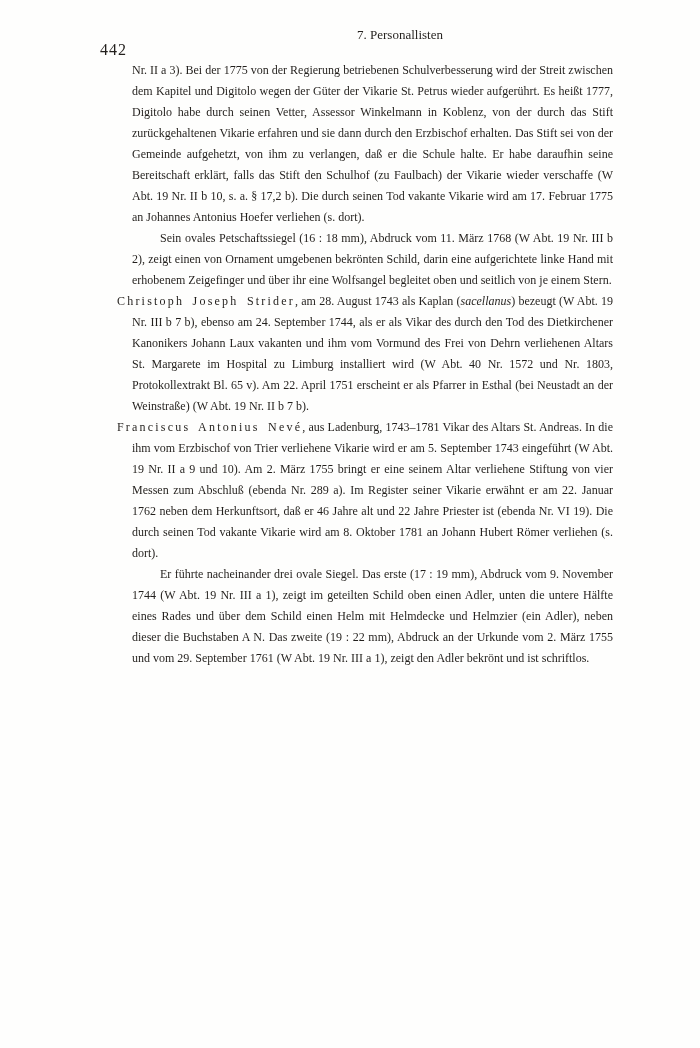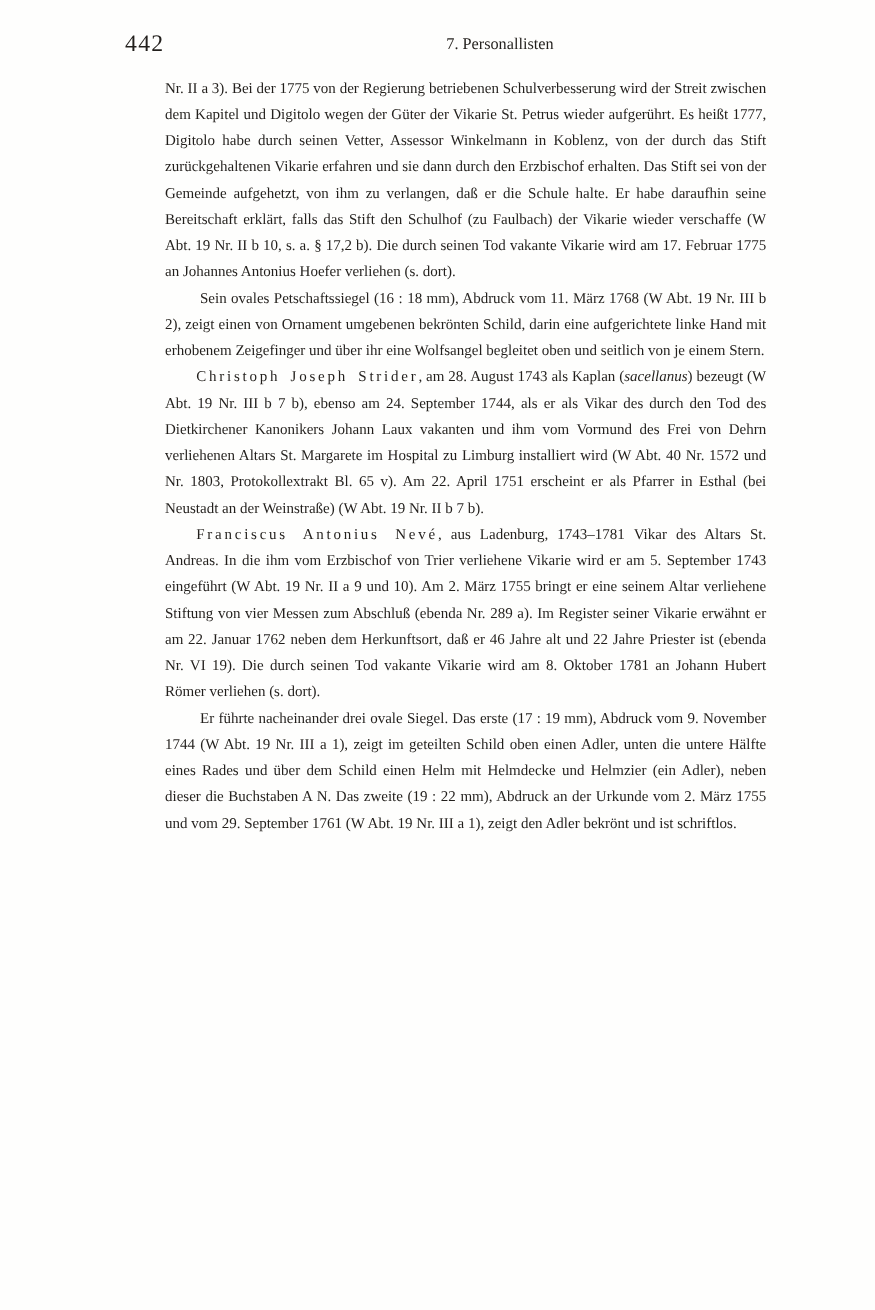--- a/index.html
+++ b/index.html
@@ -19,22 +19,22 @@
   .running-header {
     position: absolute;
     top: 25px;
     left: 0;
     width: 700px;
     height: 20px;
   }
   .pagenum {
     position: absolute;
     left: 100px;
-    top: 0;
-    font-size: 19px;
+    top: 16px;
+    font-size: 16px;
     letter-spacing: 1px;
   }
   .chapter {
     position: absolute;
     left: 357px;
     top: 2px;
     font-size: 13px;
   }
   .textblock {
     position: absolute;
@@ -50,21 +50,20 @@
   .textblock p {
     margin: 0;
     padding-left: 15px;
   }
   p.cont   { text-indent: 0; }
   p.inner  { text-indent: 28px; }
   p.entry  { text-indent: -15px; }
   .name {
     letter-spacing: 2.2px;
     word-spacing: 3px;
-    margin-left: 40px;
   }
   i { }
 </style>
 </head>
 <body>
 
 <div class="page">
 
   <div class="running-header">
     <span class="pagenum">442</span>

